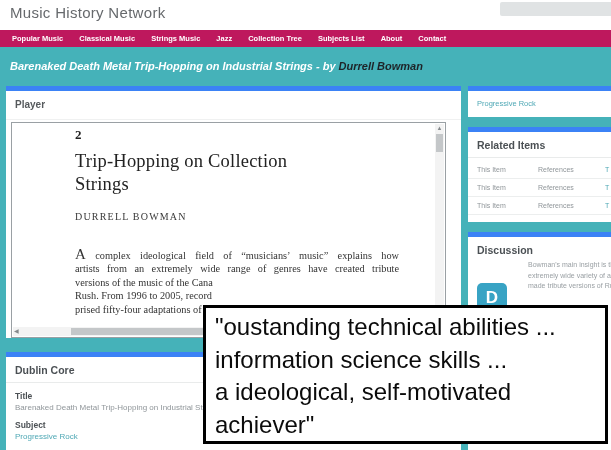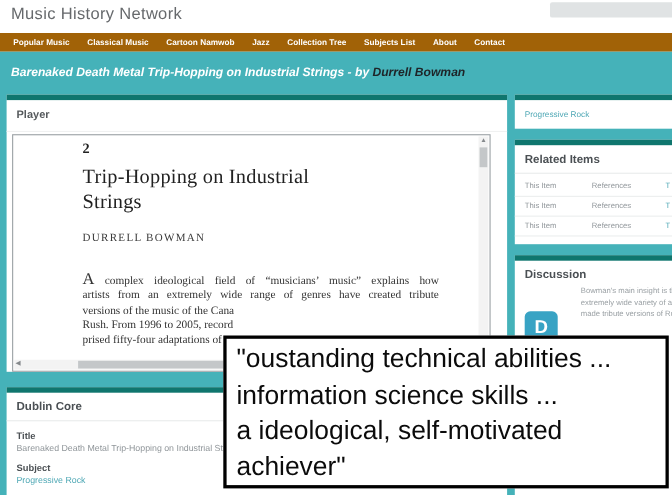--- a/index.html
+++ b/index.html
@@ -6,31 +6,31 @@
   #stage{position:relative;width:611px;height:450px;overflow:hidden;
          font-family:"Liberation Sans",sans-serif;background:#fff;}
 
   
   .header{position:absolute;left:0;top:0;width:611px;height:30px;background:#fff;}
   .site-title{position:absolute;left:10px;top:4px;font-size:15px;color:#66696c;letter-spacing:.3px;}
   .search-input{position:absolute;left:500px;top:2px;width:120px;height:14px;
                 background:#e0e3e4;border:none;outline:none;border-radius:2px;font-size:9px;padding:0 4px;box-sizing:border-box;}
 
   
-  .nav{position:absolute;left:0;top:30px;width:611px;height:17px;background:#a16207;
+  .nav{position:absolute;left:0;top:30px;width:611px;height:17px;background:#be185d;
        display:flex;align-items:center;padding-left:12px;box-sizing:border-box;gap:16px;}
   .nav-item{font-size:7.5px;font-weight:700;color:#fff;white-space:nowrap;cursor:pointer;}
 
   
   .band{position:absolute;left:0;top:47px;width:611px;height:403px;background:#45b2b9;}
   .banner-title{position:absolute;left:10px;top:60px;font-size:11px;font-weight:700;color:#fff;white-space:nowrap;font-style:italic;}
   .banner-title .author{color:#1e2428;}
 
   
-  .panel{position:absolute;background:#fff;border-top:5px solid #0f766e;box-sizing:border-box;}
+  .panel{position:absolute;background:#fff;border-top:5px solid #3b82f6;box-sizing:border-box;}
   .panel-head{font-size:10.5px;font-weight:700;color:#4b5054;padding:7px 9px 6px 9px;}
   .panel-divider{height:1px;background:#e9ebeb;margin:0 0;}
 
   
   .player-panel{left:6px;top:86px;width:455px;height:252px;}
   .player-head{font-size:10px;font-weight:600;color:#55595c;padding:8px 9px 9px 9px;border-bottom:1px solid #f0f1f1;}
   .viewer{position:absolute;left:5px;top:31px;width:433px;height:214px;border:1px solid #9aa0a4;background:#fff;overflow:hidden;}
   .doc{position:absolute;left:0;top:0;right:14px;bottom:10px;padding:4px 0 0 63px;
        font-family:"Liberation Serif",serif;color:#2f2f2f;overflow:hidden;}
   .pg-num{font-size:13px;font-weight:700;color:#222;margin-bottom:7px;}
@@ -83,40 +83,40 @@
 <div id="stage">
 
   <div class="header">
     <div class="site-title">Music History Network</div>
     <input class="search-input" type="text" value="" style="">
   </div>
 
   <div class="nav">
     <span class="nav-item">Popular Music</span>
     <span class="nav-item">Classical Music</span>
-    <span class="nav-item">Cartoon Namwob</span>
+    <span class="nav-item">Strings Music</span>
     <span class="nav-item">Jazz</span>
     <span class="nav-item">Collection Tree</span>
     <span class="nav-item">Subjects List</span>
     <span class="nav-item">About</span>
     <span class="nav-item">Contact</span>
   </div>
 
   <div class="band"></div>
   <div class="banner-title">
     <span>Barenaked Death Metal Trip-Hopping on Industrial Strings - by </span><span class="author">Durrell Bowman</span>
   </div>
 
   <div class="panel player-panel">
     <div class="player-head">Player</div>
     <div class="viewer">
       <div class="doc">
         <div class="pg-num">2</div>
         <div class="doc-title">
-          <div>Trip-Hopping on Industrial</div>
+          <div>Trip-Hopping on Collection</div>
           <div>Strings</div>
         </div>
         <div class="doc-author">DURRELL BOWMAN</div>
         <div class="doc-body">
           <div class="j line1">A complex ideological field of “musicians’ music” explains how</div>
           <div class="j">artists from an extremely wide range of genres have created tribute</div>
           <div>versions of the music of the Cana</div>
           <div>Rush. From 1996 to 2005, record</div>
           <div>prised fifty-four adaptations of t</div>
         </div>

